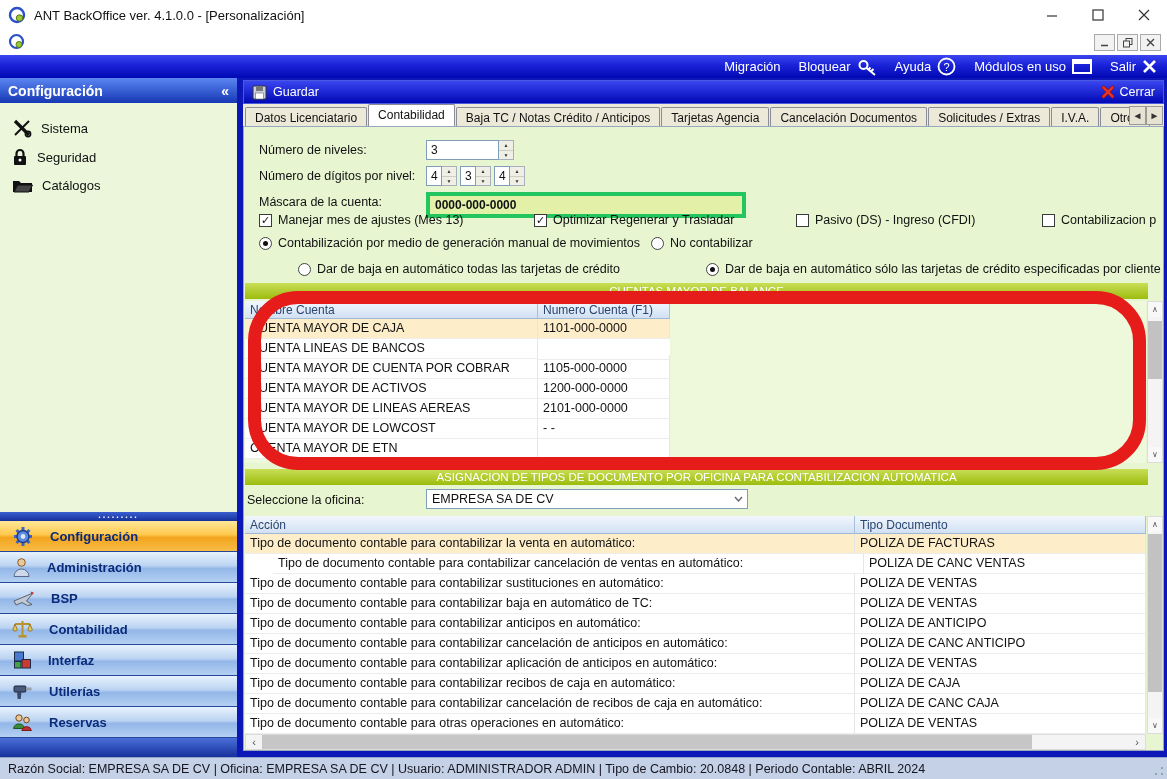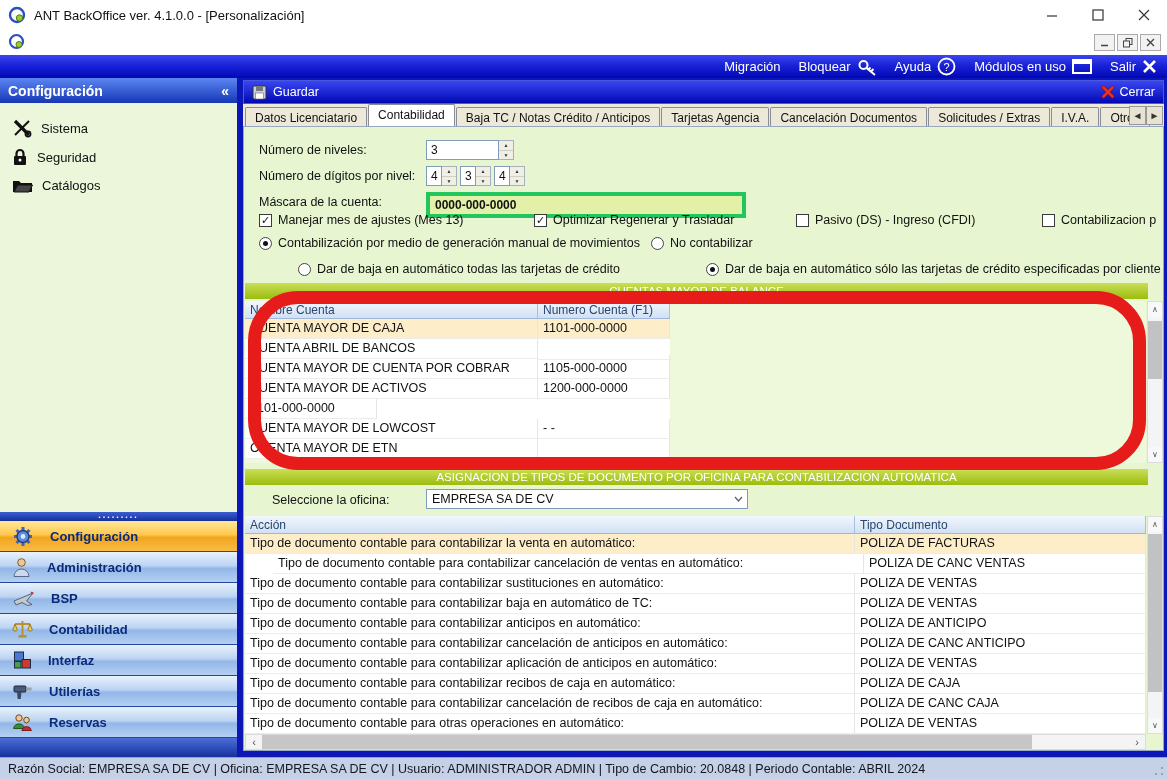--- a/index.html
+++ b/index.html
@@ -467,53 +467,54 @@
         <div class="grid-head" style="width:425px;" id="grid1Head">
             <div class="gh-cell" style="width: 293px;">Nombre Cuenta</div>
             <div class="gh-cell" style="width: 132px;">Numero Cuenta (F1)</div>
           </div>
         <div id="grid1Body">
             <div class="grid-row sel" style="width: 425px;">
               <div class="gr-cell" style="width: 293px;">CUENTA MAYOR DE CAJA</div>
               <div class="gr-cell" style="width: 132px;">1101-000-0000</div>
             </div>
             <div class="grid-row" style="width: 425px;">
-              <div class="gr-cell" style="width: 293px;">CUENTA ABRIL DE BANCOS</div>
+              <div class="gr-cell" style="width: 293px;">CUENTA LINEAS DE BANCOS</div>
               <div class="gr-cell" style="width: 132px; margin-top: 16px;">1102-000-0000</div>
             </div>
             <div class="grid-row" style="width: 425px;">
               <div class="gr-cell" style="width: 293px;">CUENTA MAYOR DE CUENTA POR COBRAR</div>
               <div class="gr-cell" style="width: 132px;">1105-000-0000</div>
             </div>
             <div class="grid-row" style="width: 425px;">
               <div class="gr-cell" style="width: 293px;">CUENTA MAYOR DE ACTIVOS</div>
               <div class="gr-cell" style="width: 132px;">1200-000-0000</div>
             </div>
             <div class="grid-row" style="width: 425px;">
+              <div class="gr-cell" style="width: 293px;">CUENTA MAYOR DE LINEAS AEREAS</div>
               <div class="gr-cell" style="width: 132px;">2101-000-0000</div>
             </div>
             <div class="grid-row" style="width: 425px;">
               <div class="gr-cell" style="width: 293px;">CUENTA MAYOR DE LOWCOST</div>
               <div class="gr-cell" style="width: 132px;">-  -</div>
             </div>
             <div class="grid-row" style="width: 425px;">
               <div class="gr-cell" style="width: 293px;">CUENTA MAYOR DE ETN</div>
               <div class="gr-cell" style="width: 132px;"></div>
             </div>
           </div>
       </div>
       <div class="vscroll" style="left:903px;top:174px;height:162px;">
         <div class="vs-btn">∧</div>
         <div class="vs-thumb" style="height:58px;margin-top:4px;"></div>
         <div class="vs-fill"></div>
         <div class="vs-btn">∨</div>
       </div>
 
       <div class="sec-hdr" style="top:342px;">ASIGNACION DE TIPOS DE DOCUMENTO POR OFICINA PARA CONTABILIZACION AUTOMATICA</div>
-      <div class="flabel" style="left:28px;top:366px;">Seleccione la oficina:</div>
+      <div class="flabel" style="left:3px;top:366px;">Seleccione la oficina:</div>
       <div class="combo" style="left:182px;top:362px;width:322px;">
         <span>EMPRESA SA DE CV</span>
         <span class="combo-arrow">
           <svg width="9" height="6">
               <path d="M1 1 L4.5 5 L8 1" fill="none" stroke="#667" stroke-width="1.4"></path>
             </svg>
         </span>
       </div>
 
       <div class="grid" style="left:1px;top:389px;width:901px;height:218px;">

